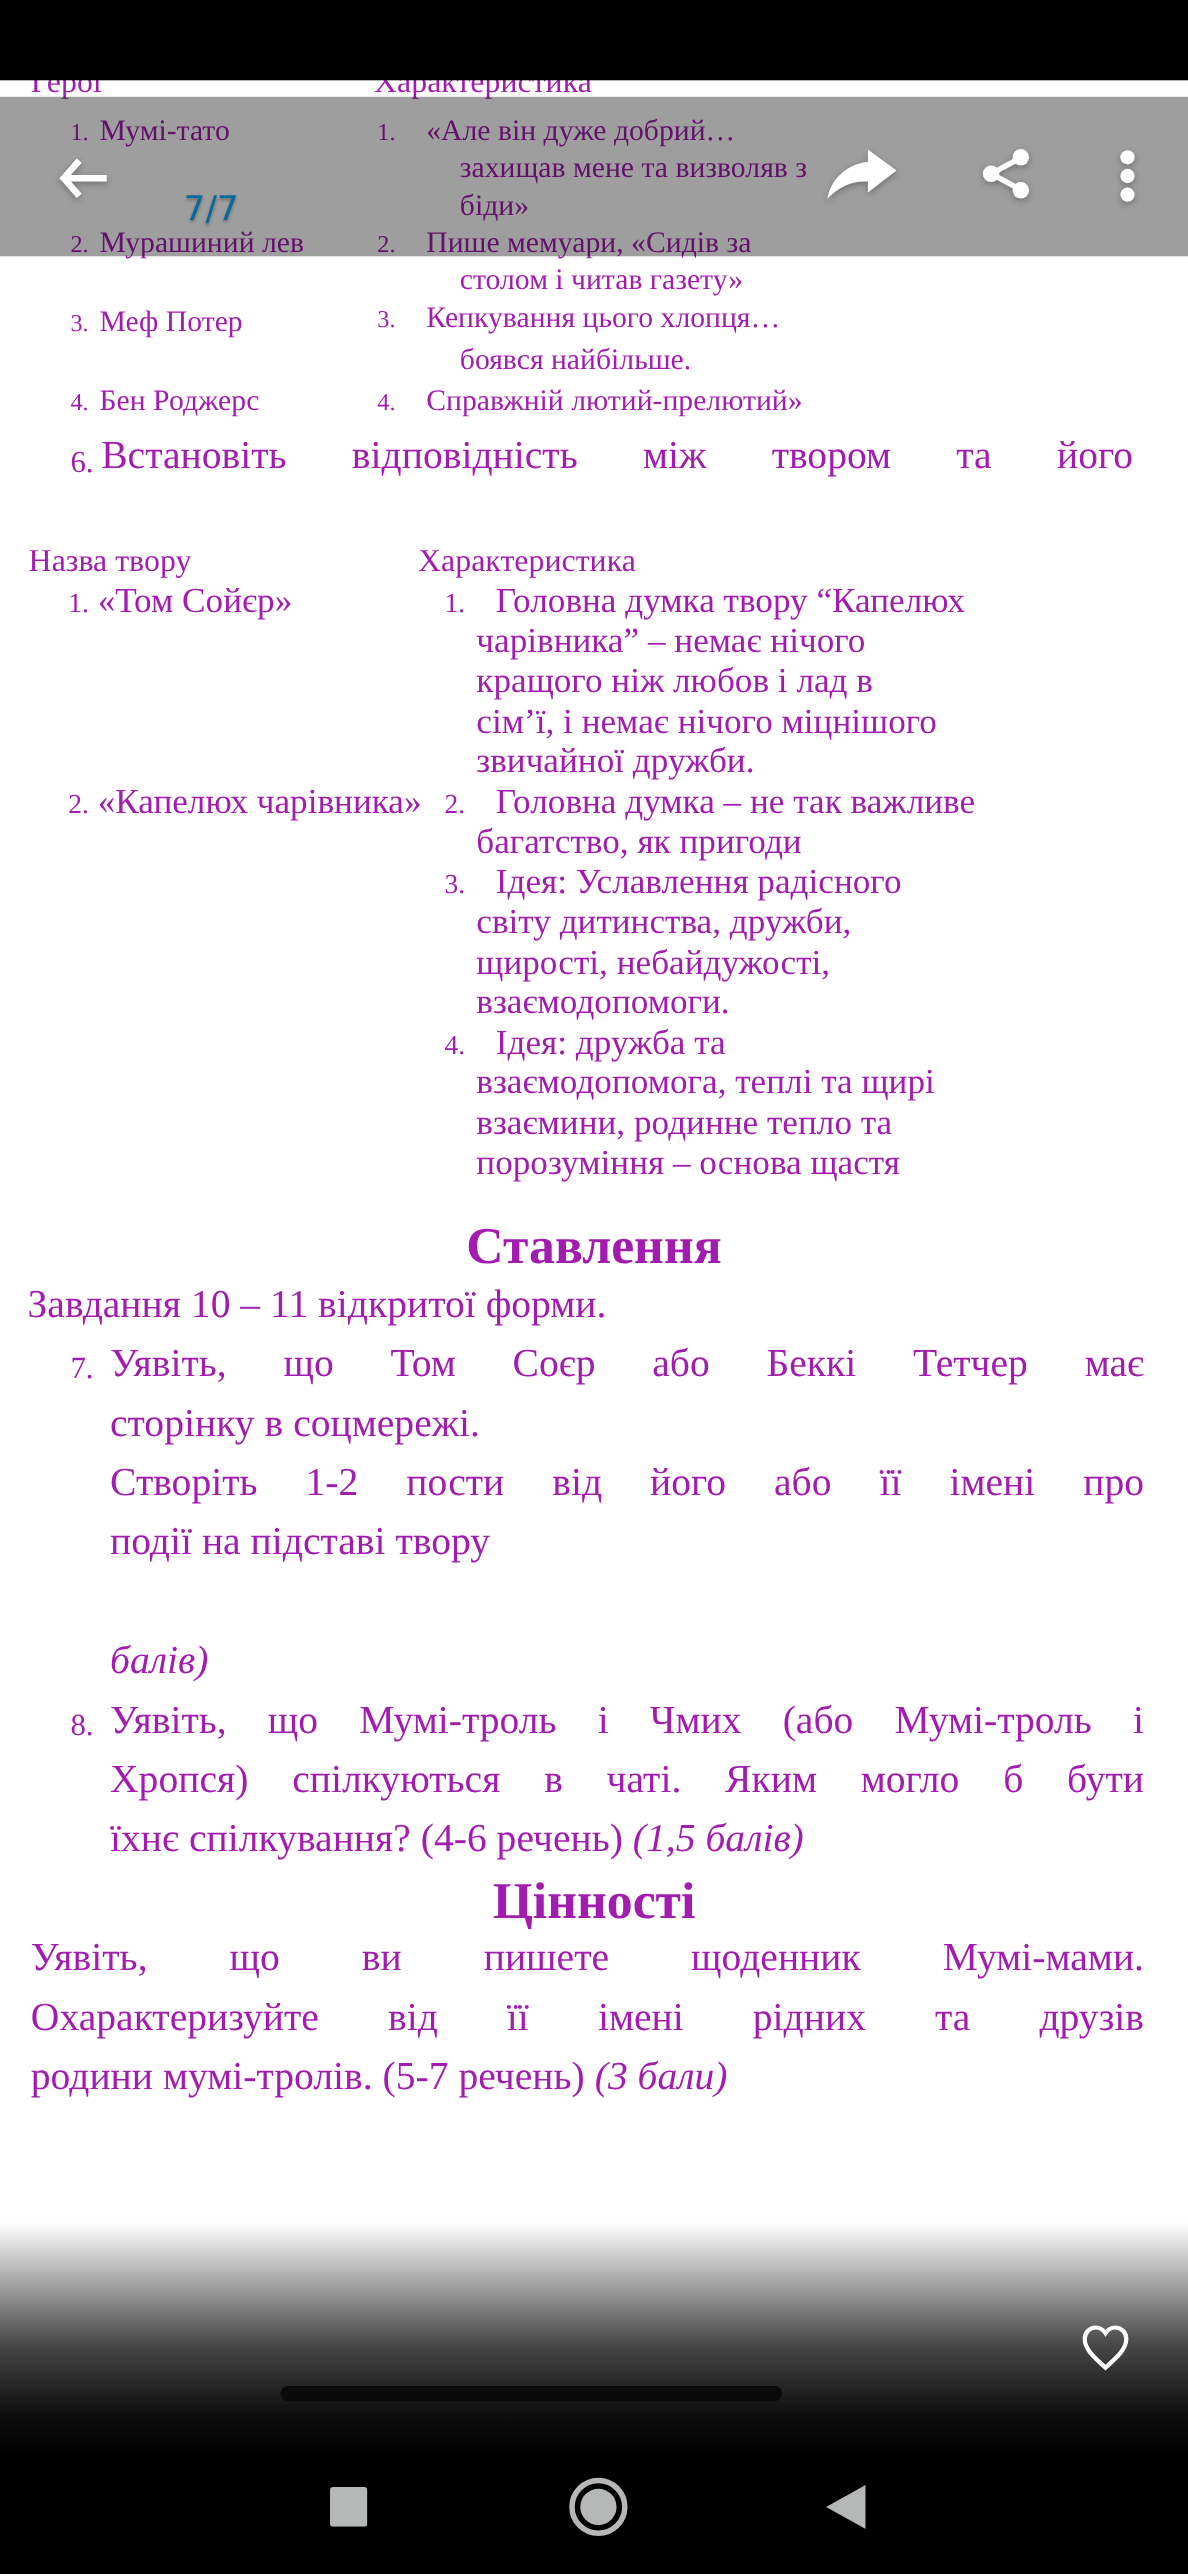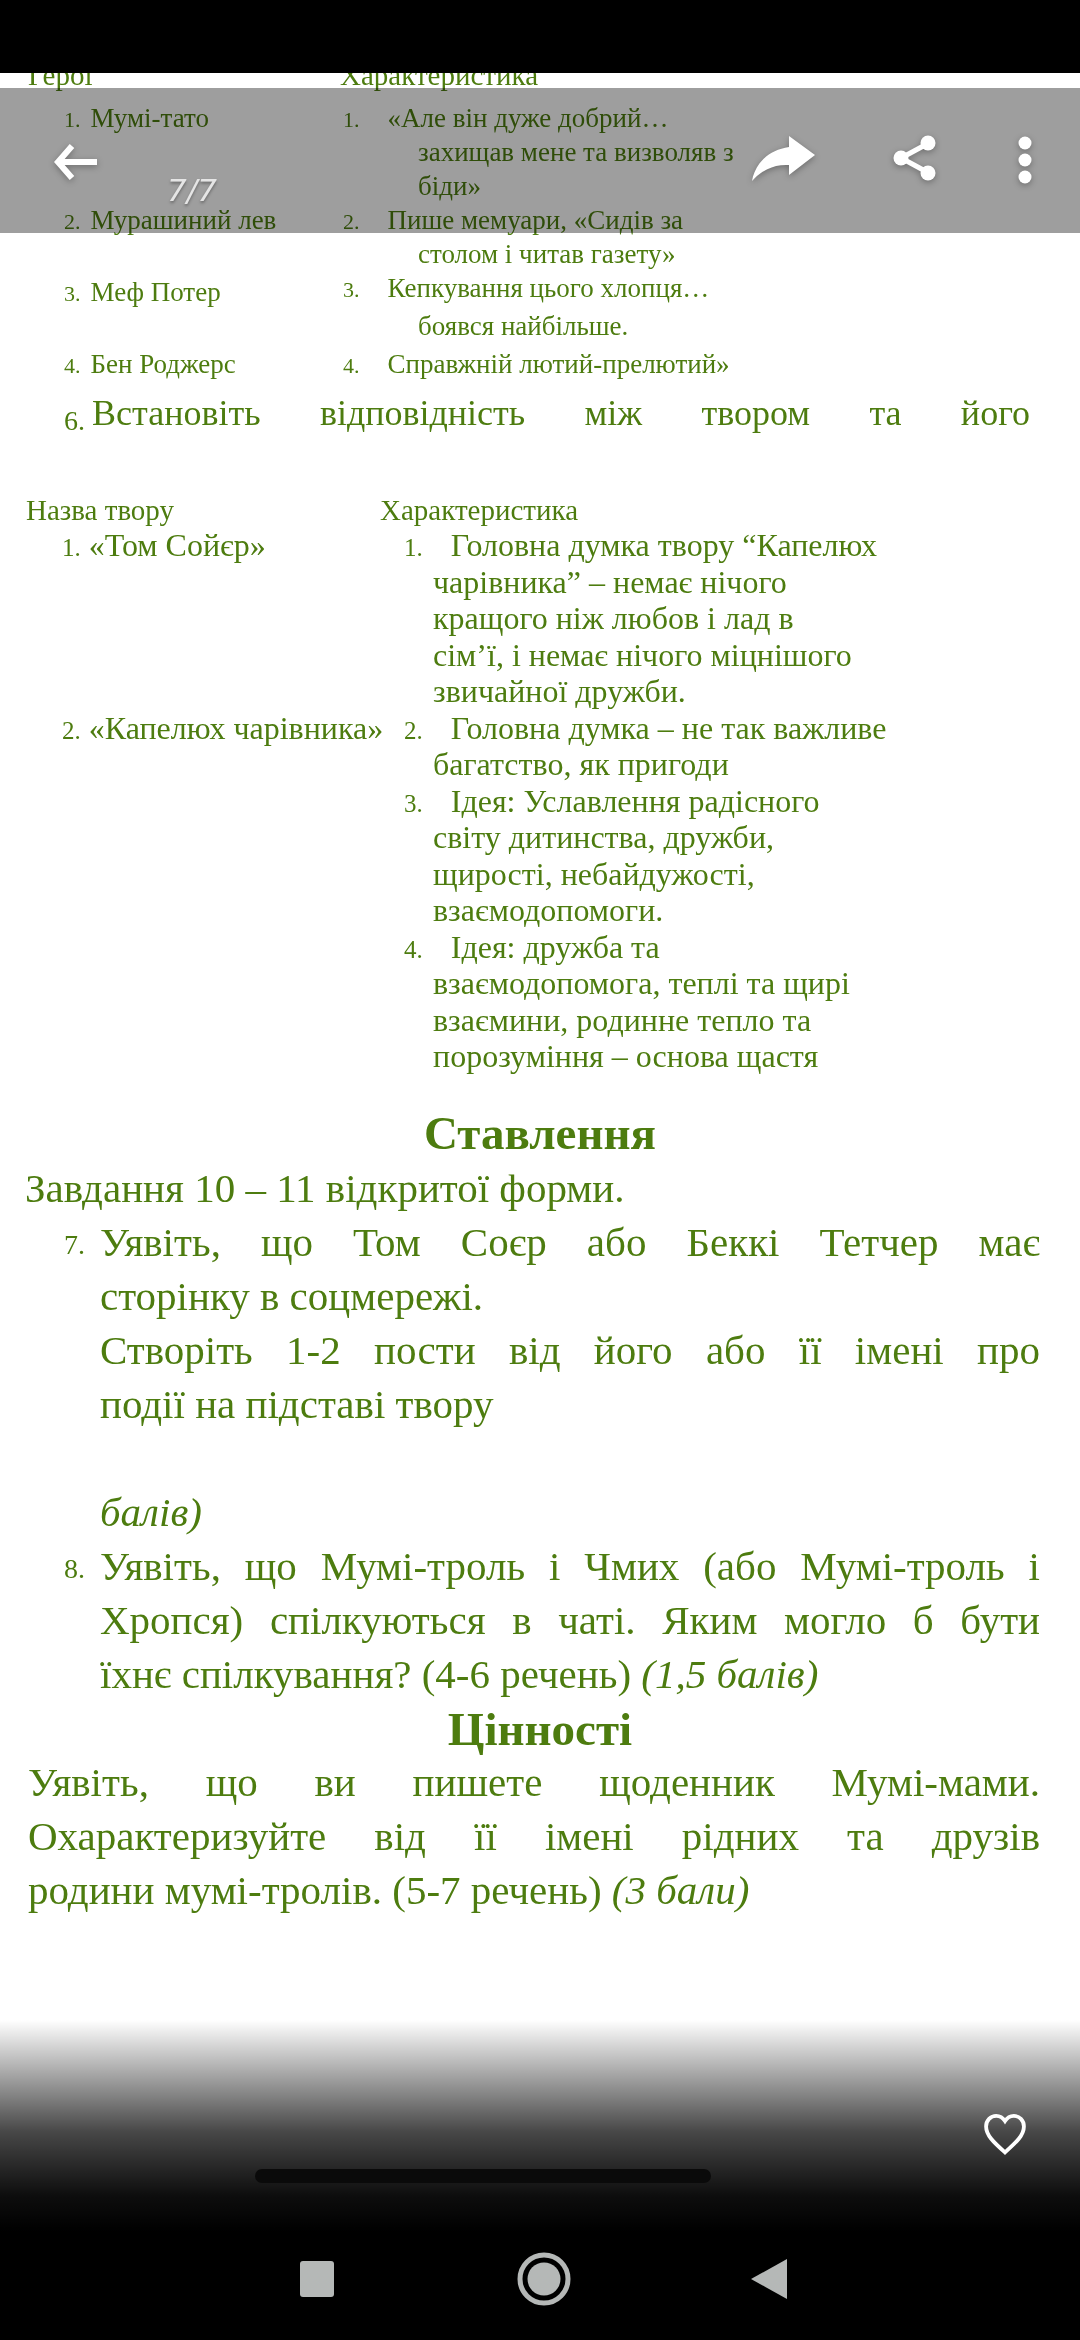--- a/index.html
+++ b/index.html
@@ -1,37 +1,37 @@
 <!DOCTYPE html>
 <html><head>
 <meta charset="utf-8">
 <style>
   html,body{margin:0;padding:0;background:#000;}
   .screen{position:relative;width:1080px;height:2340px;background:#000;overflow:hidden;
           font-family:"Liberation Serif","DejaVu Serif",serif;}
   .page{position:absolute;left:0;top:0;width:1080px;height:2340px;background:#fff;z-index:0;}
-  .ln{position:absolute;white-space:pre;color:#4d7c0f;line-height:1.18;}
+  .ln{position:absolute;white-space:pre;color:#a21caf;line-height:1.18;}
   .f1{font-size:27px;} .f1n{font-size:22px;}
   .f2{font-size:32px;} .f2n{font-size:25px;}
   .fh{font-size:29px;}
-  .b{font-size:41px;} .bn{font-size:28px;}
+  .b{font-size:36px;} .bn{font-size:28px;}
   .q6f{font-size:36px;}
   .hd{font-size:47px;font-weight:700;left:0;width:1080px;text-align:center;}
   .just{white-space:normal;text-align:justify;text-align-last:justify;}
   .it{font-style:italic;}
   .g1{margin-left:10px;} .g2{margin-left:28px;} .g3{margin-left:8px;}
   .scrim{position:absolute;left:0;top:2020px;width:1080px;height:320px;z-index:2;
          background:linear-gradient(to bottom,rgba(0,0,0,0) 0%,rgba(0,0,0,0.72) 35%,rgba(0,0,0,0.95) 55%,#000 66%,#000 100%);}
   .statusbar{position:absolute;left:0;top:0;width:1080px;height:73px;background:#000;z-index:5;}
   .appbar{position:absolute;left:0;top:88px;width:1080px;height:145px;background:rgba(0,0,0,0.38);z-index:6;
           font-family:"DejaVu Sans","Liberation Sans",sans-serif;}
   .abicon{position:absolute;cursor:pointer;filter:drop-shadow(0 2px 3px rgba(0,0,0,0.30));}
   .title{position:absolute;left:166px;top:18px;color:#fff;font-size:48px;font-weight:700;
          text-shadow:0 2px 4px rgba(0,0,0,0.35);white-space:pre;}
-  .pgind{position:absolute;left:167px;top:84px;color:#e5e5e5;font-size:31px;text-shadow:0 2px 3px rgba(0,0,0,0.35);font-style:italic;}
+  .pgind{position:absolute;left:167px;top:84px;color:#0369a1;font-size:31px;text-shadow:0 2px 3px rgba(0,0,0,0.35);}
   .heart{position:absolute;left:978px;top:2106px;width:54px;height:54px;z-index:7;cursor:pointer;}
   .progress{position:absolute;left:255px;top:2169px;width:456px;height:14px;border-radius:7px;background:#0a0a0a;z-index:7;cursor:pointer;}
   .navbtn{position:absolute;z-index:7;cursor:pointer;}
 </style>
 </head>
 <body>
 
 <div class="screen">
 
   <div class="page">

